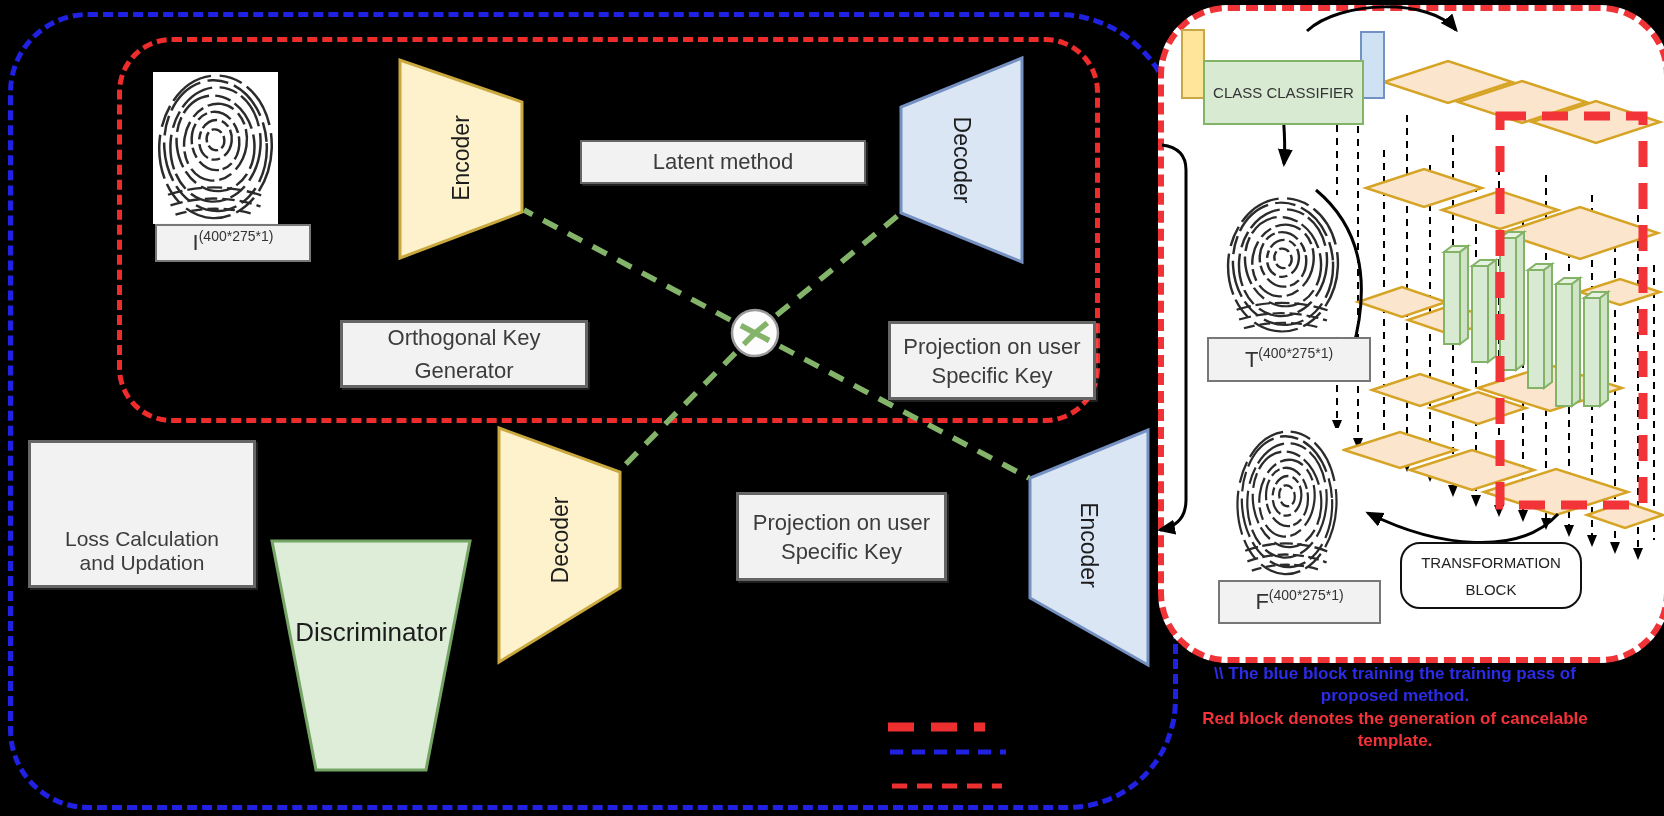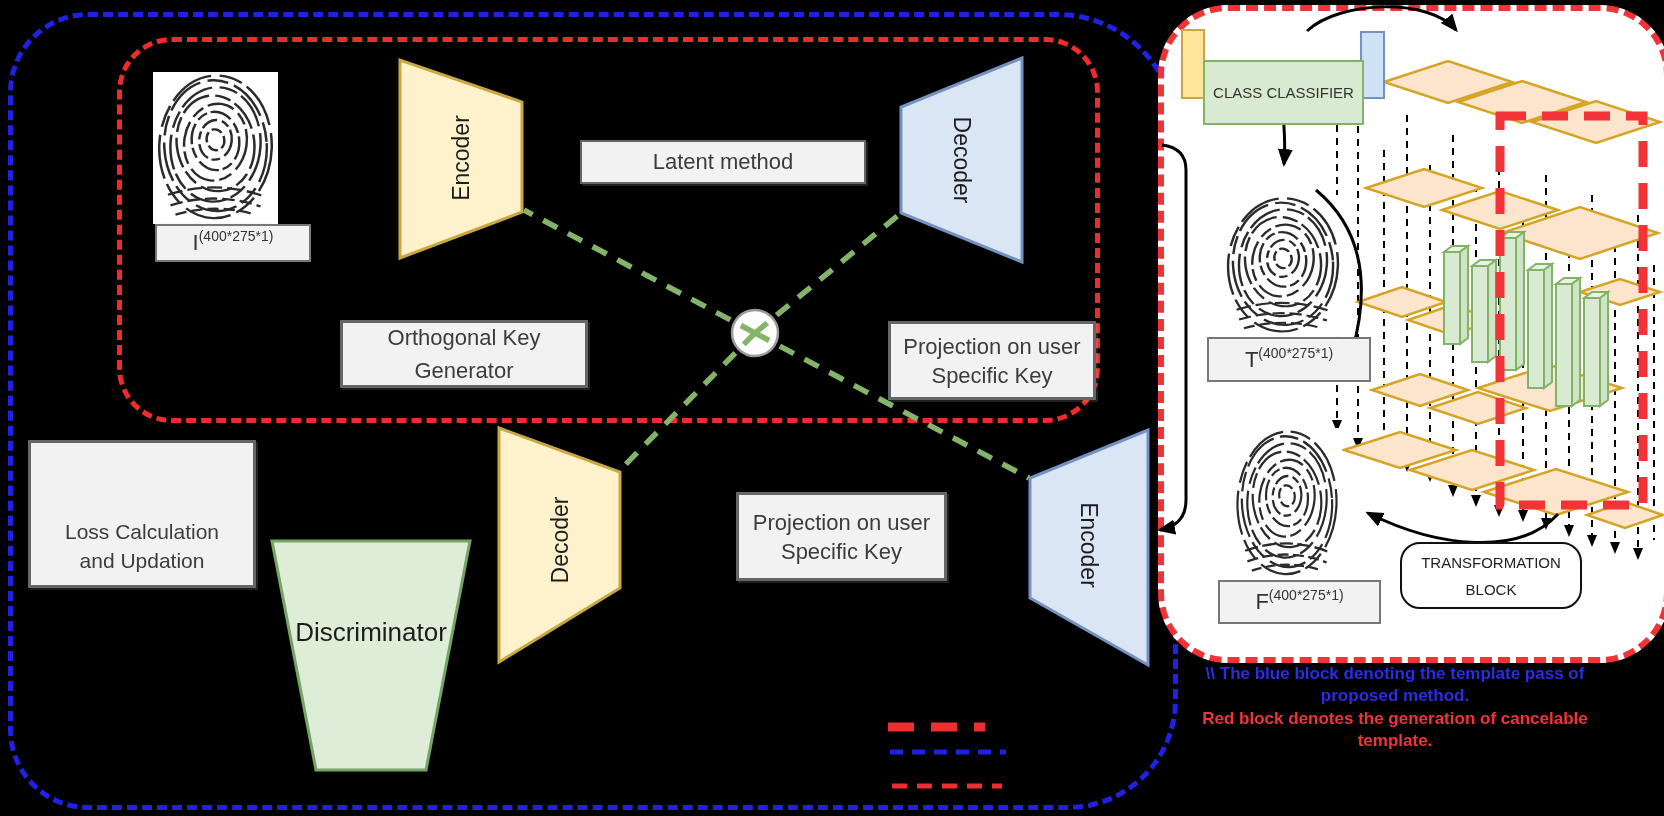--- a/index.html
+++ b/index.html
@@ -195,21 +195,21 @@
       <span class="sup">(400*275*1)</span>
   </div>
   <div class="rot" style="left:461px;top:158px;transform:rotate(-90deg);">Encoder</div>
   <div class="box" style="left:580px;top:140px;width:282px;height:40px;font-size:22px;border-width:2px;">Latent method</div>
   <div class="rot" style="left:962px;top:160px;transform:rotate(90deg);">Decoder</div>
   <div class="box" style="left:340px;top:320px;width:242px;height:62px;font-size:22px;line-height:33px;">Orthogonal Key
 Generator</div>
   <div class="box" style="left:888px;top:321px;width:202px;height:73px;font-size:22px;line-height:29px;">Projection on user
 Specific Key</div>
 
-  <div class="box" style="left:28px;top:440px;width:228px;height:148px;font-size:21px;line-height:29px;align-items:flex-end;padding-bottom:10px;box-sizing:border-box;">Loss Calculation
+  <div class="box" style="left:28px;top:440px;width:228px;height:148px;font-size:21px;line-height:24px;align-items:flex-end;padding-bottom:10px;box-sizing:border-box;">Loss Calculation
 and Updation</div>
   <div class="rot" style="left:560px;top:540px;transform:rotate(-90deg);">Decoder</div>
   <div class="box" style="left:736px;top:492px;width:205px;height:83px;font-size:22px;line-height:29px;">Projection on user
 Specific Key</div>
   <div class="rot" style="left:1089px;top:545px;transform:rotate(90deg);">Encoder</div>
   <div class="lbl" style="left:271px;top:617px;width:200px;font-size:26px;color:#1c1c1c;">Discriminator</div>
 
   <div class="tab-y"></div>
   <div class="tab-b"></div>
   <div class="classifier">CLASS CLASSIFIER</div>
@@ -217,17 +217,17 @@
     <span>T</span>
       <span class="sup">(400*275*1)</span>
   </div>
   <div class="chip" style="left:1218px;top:580px;width:159px;height:40px;">
     <span>F</span>
       <span class="sup">(400*275*1)</span>
   </div>
   <div class="trblock">TRANSFORMATION
 BLOCK</div>
 
-  <div class="caption cap-blue">\\ The blue block denoting the template pass of
+  <div class="caption cap-blue">\\ The blue block training the training pass of
 proposed method.</div>
   <div class="cap-red">Red block denotes the generation of cancelable
 template.</div>
 </div>
 
 </body></html>

